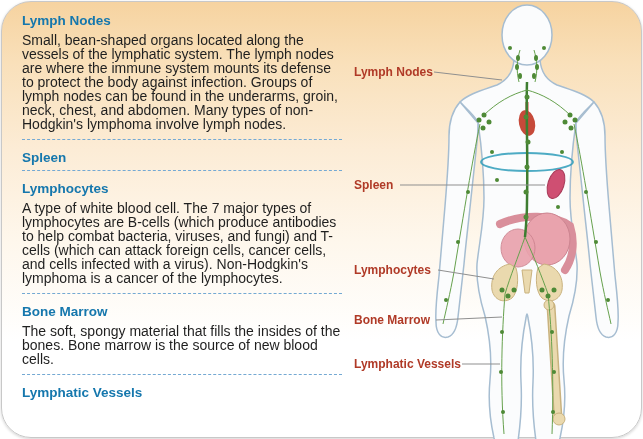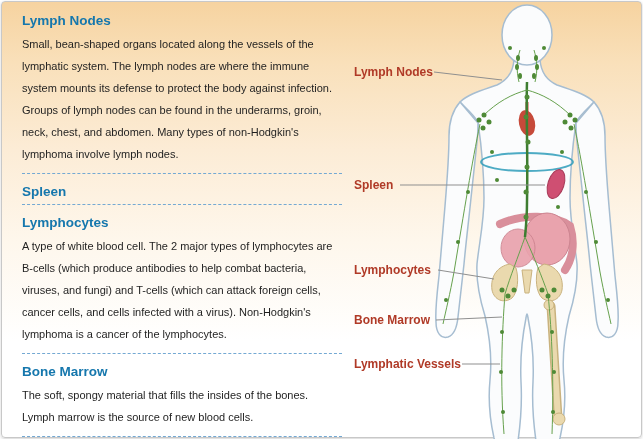--- a/index.html
+++ b/index.html
@@ -1,27 +1,27 @@
 <!DOCTYPE html>
 <html><head>
 <meta charset="utf-8">
 <style>
   html,body{margin:0;padding:0;background:#fff;}
   .stage{position:relative;width:643px;height:439px;background:#fff;font-family:"Liberation Sans",sans-serif;overflow:hidden;}
   .card{
-    position:absolute;inset:1px;border:1px solid #c8c8c8;border-radius:4px;
+    position:absolute;inset:1px;border:1px solid #c8c8c8;border-radius:30px;
     background:linear-gradient(180deg,#f6d3a0 0%,#f9e0ba 14%,#fcecd6 34%,#fef7ec 55%,#ffffff 78%);
     box-shadow:0 1px 3px rgba(0,0,0,.18);
   }
   .text-col{position:absolute;left:20px;top:10px;width:320px;}
   .text-col h2{
     margin:0 0 4px 0;font-size:13.5px;line-height:17px;font-weight:bold;color:#1577ad;
   }
   .text-col p{
-    margin:0 0 8px 0;font-size:11px;line-height:22px;color:#1f1f1f;
+    margin:0 0 8px 0;font-size:14px;line-height:14px;color:#1f1f1f;
   }
   hr.dash{border:0;border-top:1px dashed #74a9d3;margin:2px 0 9px 0;}
   .figure{position:absolute;left:340px;top:0;width:303px;height:439px;}
   .figure svg{display:block;}
   text.diagram-label{fill:#b03a27;font-size:12px;font-weight:600;font-family:"Liberation Sans",sans-serif;}
 </style>
 </head>
 <body>
 
 <div class="stage">
@@ -32,26 +32,26 @@
         <h2>Lymph Nodes</h2>
         <p>Small, bean-shaped organs located along the vessels of the lymphatic system. The lymph nodes are where the immune system mounts its defense to protect the body against infection. Groups of lymph nodes can be found in the underarms, groin, neck, chest, and abdomen. Many types of non-Hodgkin's lymphoma involve lymph nodes.</p>
       </section>
       <hr class="dash">
       <section>
         <h2>Spleen</h2>
       </section>
       <hr class="dash">
       <section>
         <h2>Lymphocytes</h2>
-        <p>A type of white blood cell. The 2 major types of lymphocytes are B-cells (which produce antibodies to help combat bacteria, viruses, and fungi) and T-cells (which can attack foreign cells, cancer cells, and cells infected with a virus). Non-Hodgkin's lymphoma is a cancer of the lymphocytes.</p>
+        <p>A type of white blood cell. The 7 major types of lymphocytes are B-cells (which produce antibodies to help combat bacteria, viruses, and fungi) and T-cells (which can attack foreign cells, cancer cells, and cells infected with a virus). Non-Hodgkin's lymphoma is a cancer of the lymphocytes.</p>
       </section>
       <hr class="dash">
       <section>
         <h2>Bone Marrow</h2>
-        <p>The soft, spongy material that fills the insides of the bones. Lymph marrow is the source of new blood cells.</p>
+        <p>The soft, spongy material that fills the insides of the bones. Bone marrow is the source of new blood cells.</p>
       </section>
       <hr class="dash">
       <section>
         <h2>Lymphatic Vessels</h2>
       </section>
     </div>
 
     <div class="figure">
       <svg width="303" height="439" viewBox="0 0 303 439">
 

